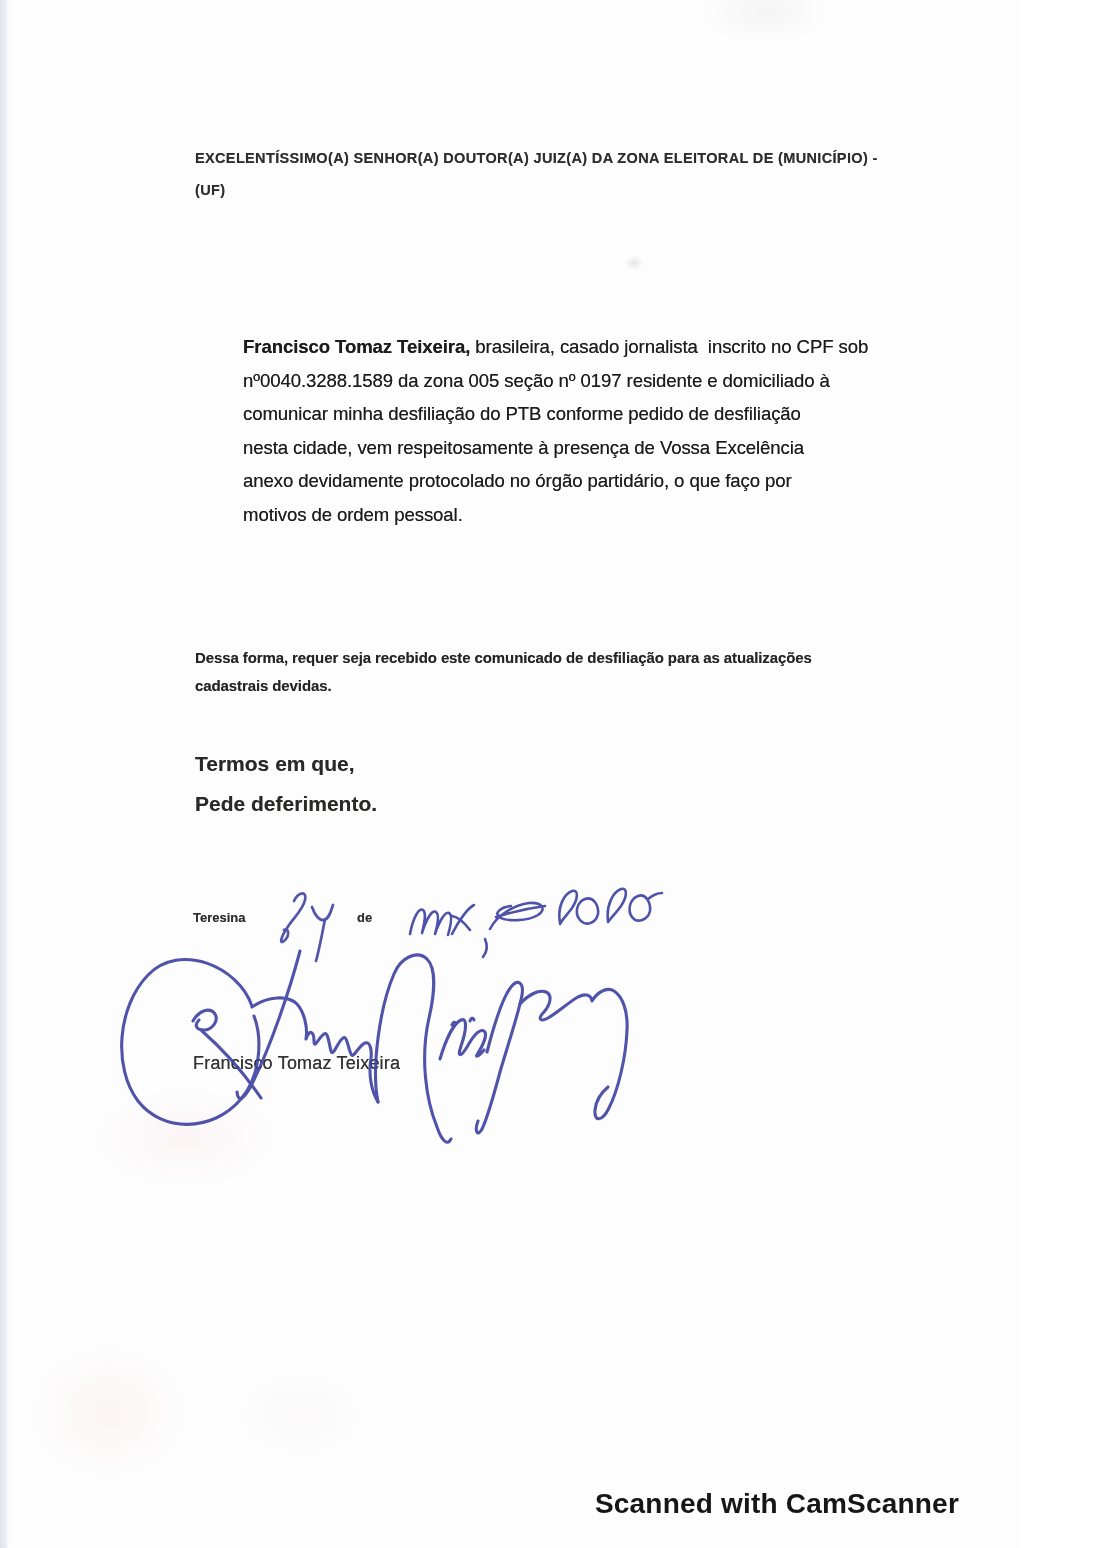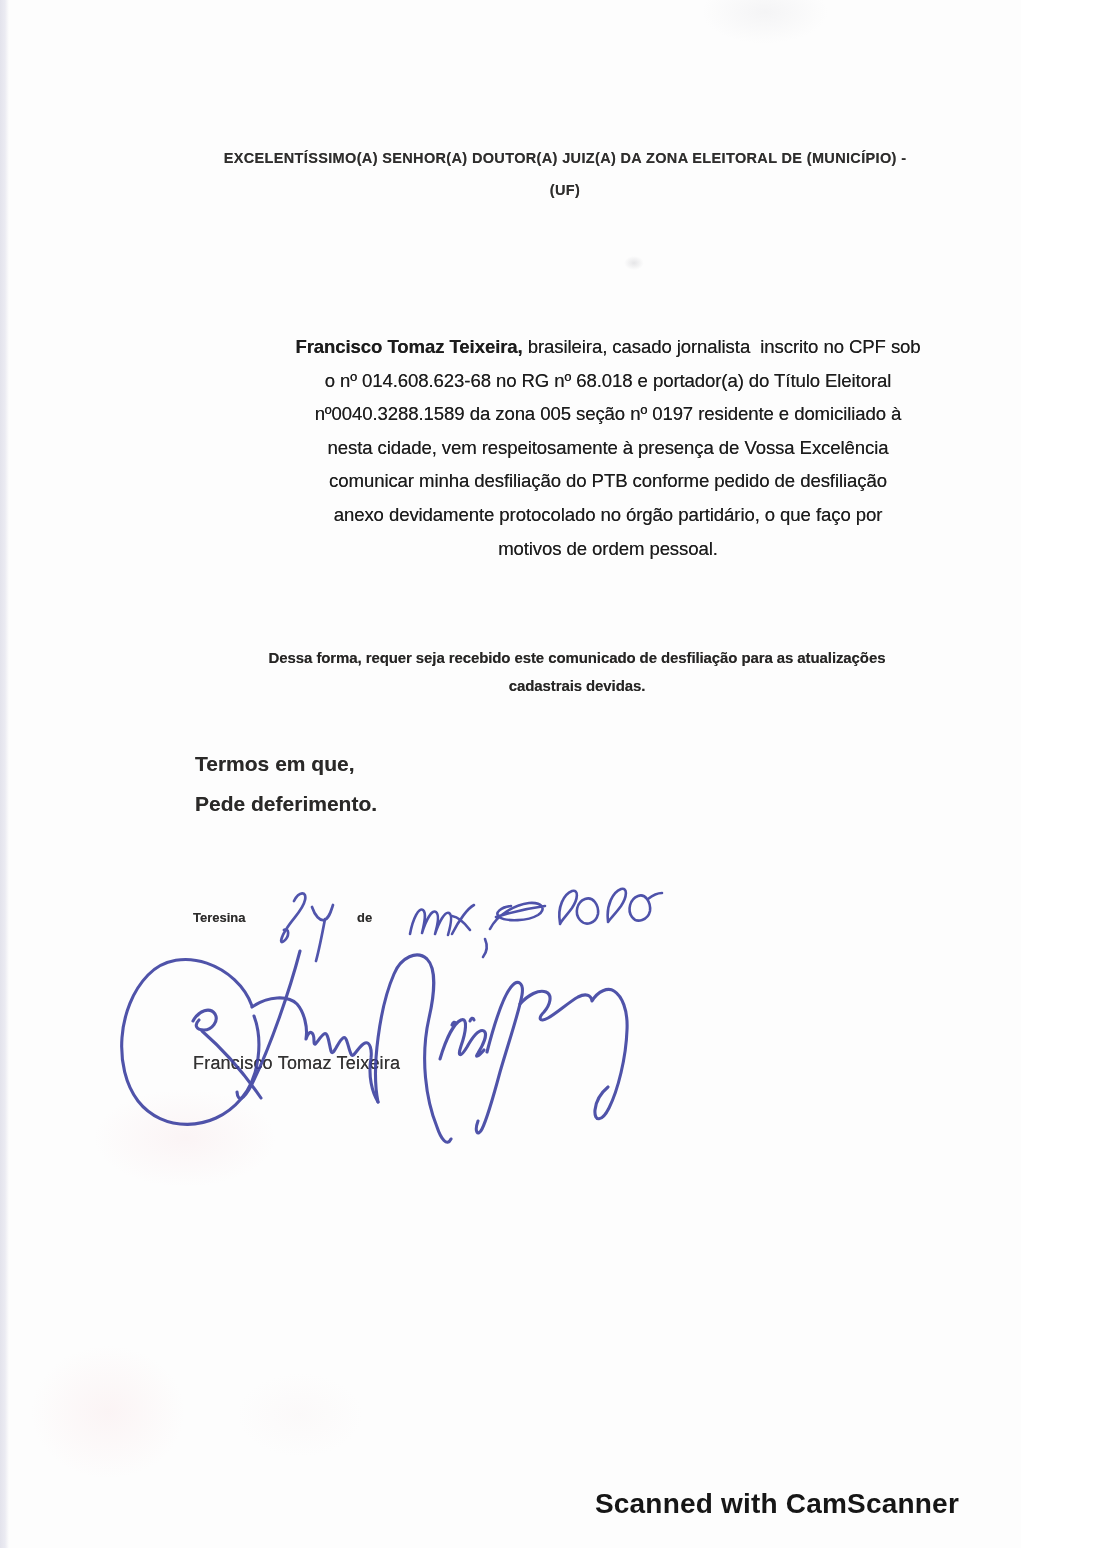--- a/index.html
+++ b/index.html
@@ -10,21 +10,20 @@
   }
   .page{
     position:relative;width:1021px;height:1548px;
     background:
       radial-gradient(90px 45px at 765px 12px, rgba(200,200,208,.16), transparent 70%),
       radial-gradient(14px 10px at 634px 263px, rgba(175,175,182,.30), transparent 70%),
       radial-gradient(130px 70px at 185px 1138px, rgba(238,190,198,.14), transparent 70%),
       radial-gradient(110px 95px at 108px 1412px, rgba(242,198,203,.16), transparent 70%),
       radial-gradient(90px 60px at 300px 1415px, rgba(235,215,218,.10), transparent 70%),
       #fdfdfd;
-    text-align: center;
   }
   .scan-strip{
     position:absolute;left:0;top:0;width:9px;height:1548px;
     background:linear-gradient(90deg,#e3e3ec 0%,#ebebf2 55%,#fdfdfd 100%);
   }
   .line{white-space:pre;}
   .salutation{
     position:absolute;left:195px;top:143px;width:740px;
     font-size:14.5px;font-weight:bold;letter-spacing:.35px;
     line-height:31.5px;color:#2e2d2c;
@@ -34,21 +33,21 @@
     position:absolute;left:195px;top:330px;width:730px;
     font-size:18.6px;line-height:33.6px;color:#1c1c1c;
     text-shadow:0 0 .6px rgba(28,28,28,.75);
     letter-spacing:-.1px;
     margin-left:48px;
   }
   .intro .b{font-weight:bold;}
   .request{
     position:absolute;left:195px;top:644px;width:700px;
     font-size:15px;font-weight:bold;line-height:27.5px;color:#262524;
-    text-shadow:0 0 .4px rgba(38,37,36,.5);letter-spacing:-.1px;margin-left:32px;
+    text-shadow:0 0 .4px rgba(38,37,36,.5);letter-spacing:-.1px;
   }
   .closing1,.closing2{
     position:absolute;left:195px;
     font-size:21px;font-weight:bold;color:#2a2928;
     text-shadow:0 0 .4px rgba(42,41,40,.5);
   }
   .closing1{top:752px;}
   .closing2{top:792px;}
   .city,.de-label{
     position:absolute;font-size:13px;font-weight:bold;color:#2d2c2b;
@@ -80,24 +79,23 @@
 
   <div class="scan-strip"></div>
 
   <div class="salutation">
     <div class="line">EXCELENTÍSSIMO(A) SENHOR(A) DOUTOR(A) JUIZ(A) DA ZONA ELEITORAL DE (MUNICÍPIO) -</div>
     <div class="line">(UF)</div>
   </div>
 
   <div class="intro">
     <div class="line"><span class="b">Francisco Tomaz Teixeira,</span><span> brasileira, casado jornalista  inscrito no CPF sob</span></div>
-    <div class="line">o nº 014.608.623-68 no RG nº 68.018 e portador(a) do Título Eleitoral</div>
     <div class="line">nº0040.3288.1589 da zona 005 seção nº 0197 residente e domiciliado à</div>
+    <div class="line">comunicar minha desfiliação do PTB conforme pedido de desfiliação</div>
     <div class="line">nesta cidade, vem respeitosamente à presença de Vossa Excelência</div>
-    <div class="line">comunicar minha desfiliação do PTB conforme pedido de desfiliação</div>
     <div class="line">anexo devidamente protocolado no órgão partidário, o que faço por</div>
     <div class="line">motivos de ordem pessoal.</div>
   </div>
 
   <div class="request">
     <div class="line">Dessa forma, requer seja recebido este comunicado de desfiliação para as atualizações</div>
     <div class="line">cadastrais devidas.</div>
   </div>
 
   <div class="closing1">Termos em que,</div>

